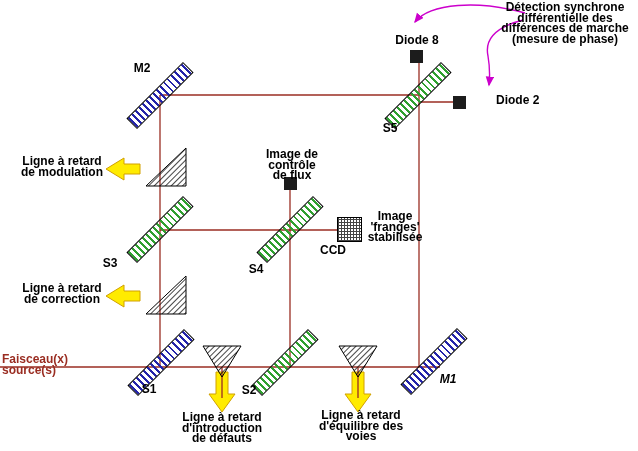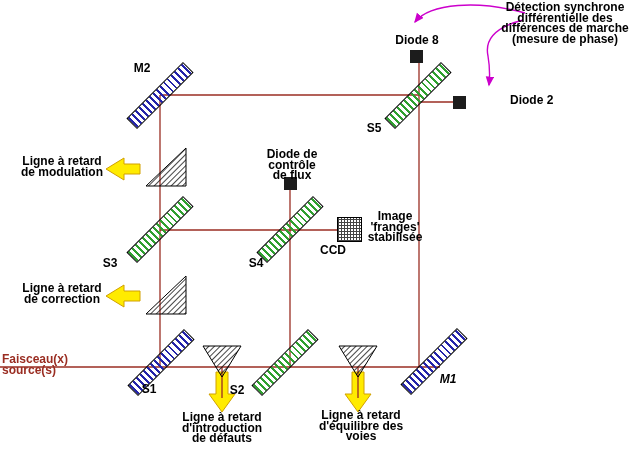--- a/index.html
+++ b/index.html
@@ -79,38 +79,38 @@
   <div class="sq" style="left:453px; top:96px;"></div>
   <div class="sq" style="left:284px; top:177px;"></div>
 
   <div class="ccd-box"></div>
 
   <div class="lbl" style="left:494px; top:2px;   width:142px;">Détection synchrone
 différentielle des
 différences de marche
 (mesure de phase)</div>
   <div class="lbl" style="left:395px; top:35px;  width:44px;">Diode 8</div>
-  <div class="lbl left" style="left:510px; top:95px; width:48px;">Diode 2</div>
+  <div class="lbl left" style="left:496px; top:95px; width:48px;">Diode 2</div>
   <div class="lbl" style="left:132px; top:63px;  width:20px;">M2</div>
-  <div class="lbl" style="left:364px; top:123px; width:20px;">S5</div>
+  <div class="lbl" style="left:380px; top:123px; width:20px;">S5</div>
   <div class="lbl" style="left:14px;  top:156px; width:96px;">Ligne à retard
 de modulation</div>
   <div class="lbl" style="left:100px; top:258px; width:20px;">S3</div>
   <div class="lbl" style="left:14px;  top:283px; width:96px;">Ligne à retard
 de correction</div>
-  <div class="lbl" style="left:244px; top:149px; width:96px;">Diode de contrôle
+  <div class="lbl" style="left:244px; top:149px; width:96px;">Image de contrôle
 de flux</div>
-  <div class="lbl" style="left:246px; top:258px; width:20px;">S4</div>
+  <div class="lbl" style="left:246px; top:264px; width:20px;">S4</div>
   <div class="lbl" style="left:319px; top:245px; width:28px;">CCD</div>
   <div class="lbl left source" style="left:2px; top:354px; width:110px;">Faisceau(x) source(s)</div>
   <div class="lbl" style="left:366px; top:211px; width:58px;">Image
 'franges'
 stabilisée</div>
   <div class="lbl" style="left:139px; top:384px; width:20px;">S1</div>
-  <div class="lbl" style="left:227px; top:385px; width:20px;">S2</div>
+  <div class="lbl" style="left:239px; top:385px; width:20px;">S2</div>
   <div class="lbl" style="left:438px; top:374px; width:20px;font-style:italic;">M1</div>
   <div class="lbl" style="left:172px; top:412px; width:100px;">Ligne à retard
 d'introduction
 de défauts</div>
   <div class="lbl" style="left:311px; top:410px; width:100px;">Ligne à retard
 d'équilibre des
 voies</div>
 
 </div>
 

